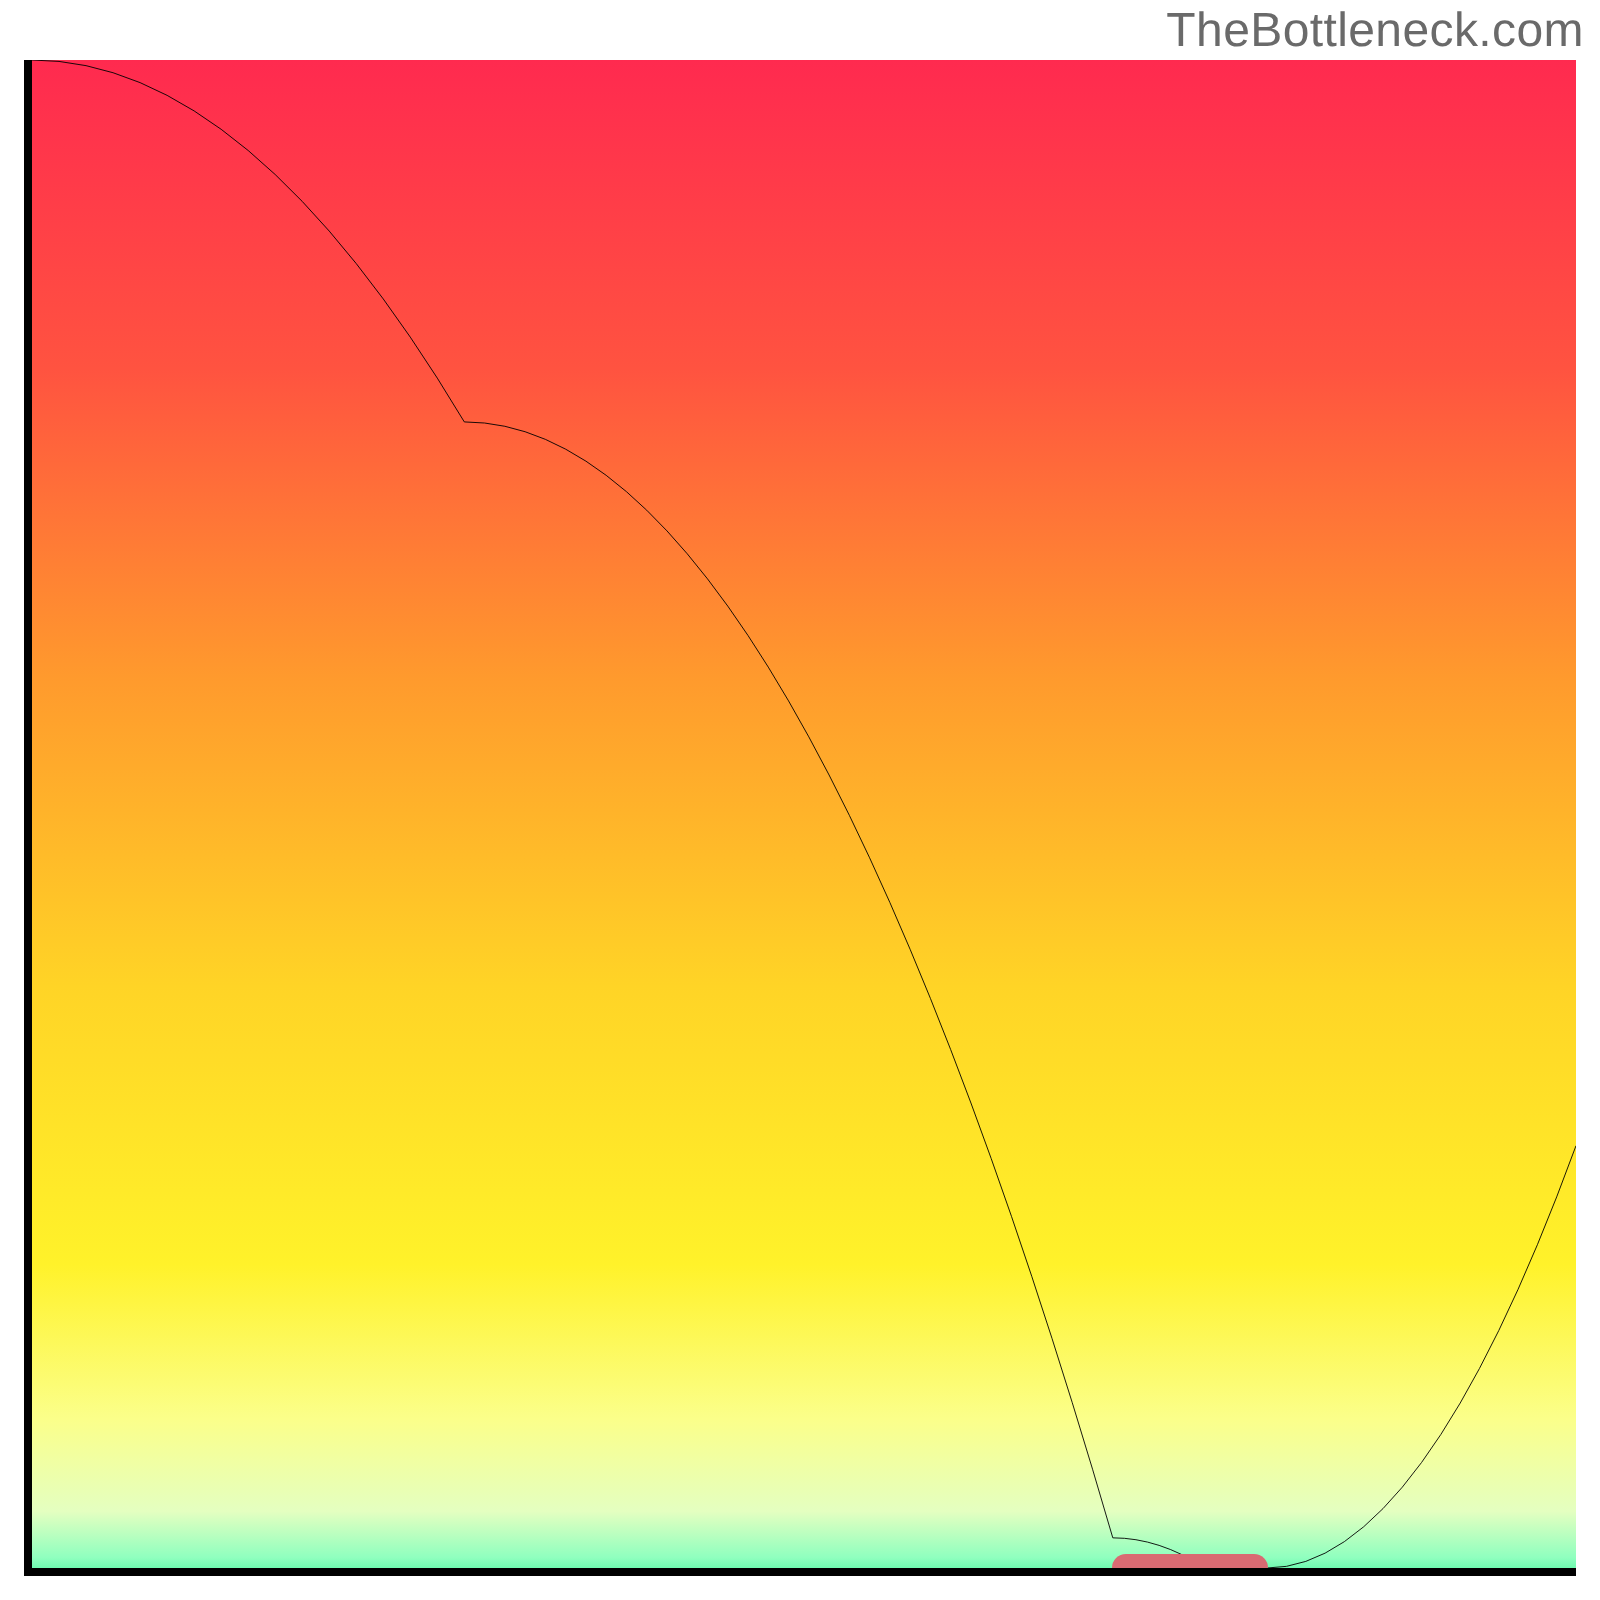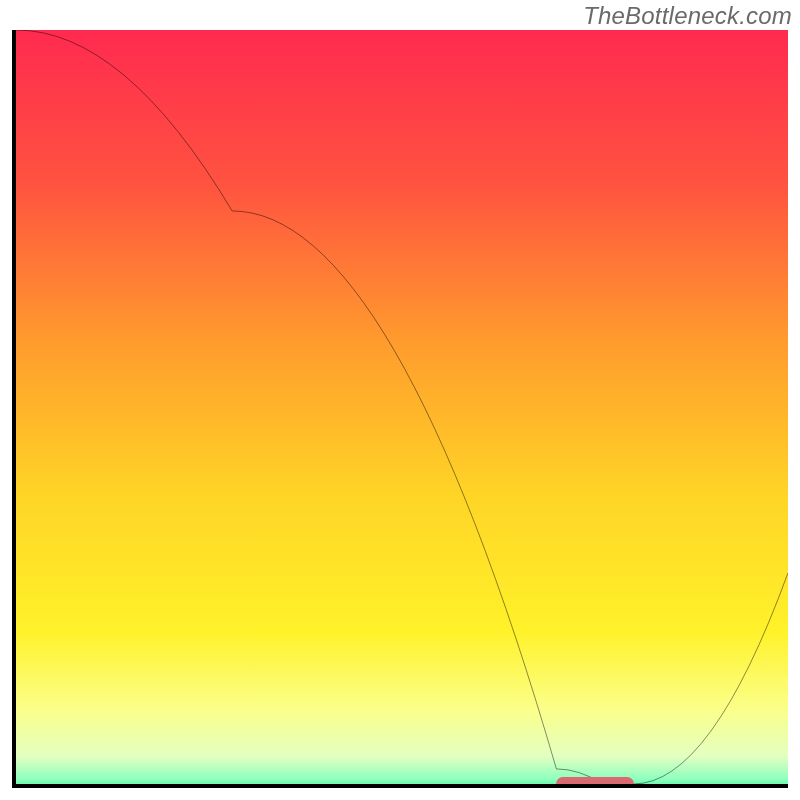--- a/index.html
+++ b/index.html
@@ -8,21 +8,20 @@
     width: 800px;
     height: 800px;
     background: #ffffff;
     overflow: hidden;
     font-family: Arial, Helvetica, sans-serif;
   }
   .frame {
     position: relative;
     width: 800px;
     height: 790px;
-    font-style: italic;
   }
   .watermark {
     position: absolute;
     top: 2px;
     right: 8px;
     color: #6a6a6a;
     font-size: 24px;
     font-weight: 400;
     letter-spacing: 0.2px;
     z-index: 10;

